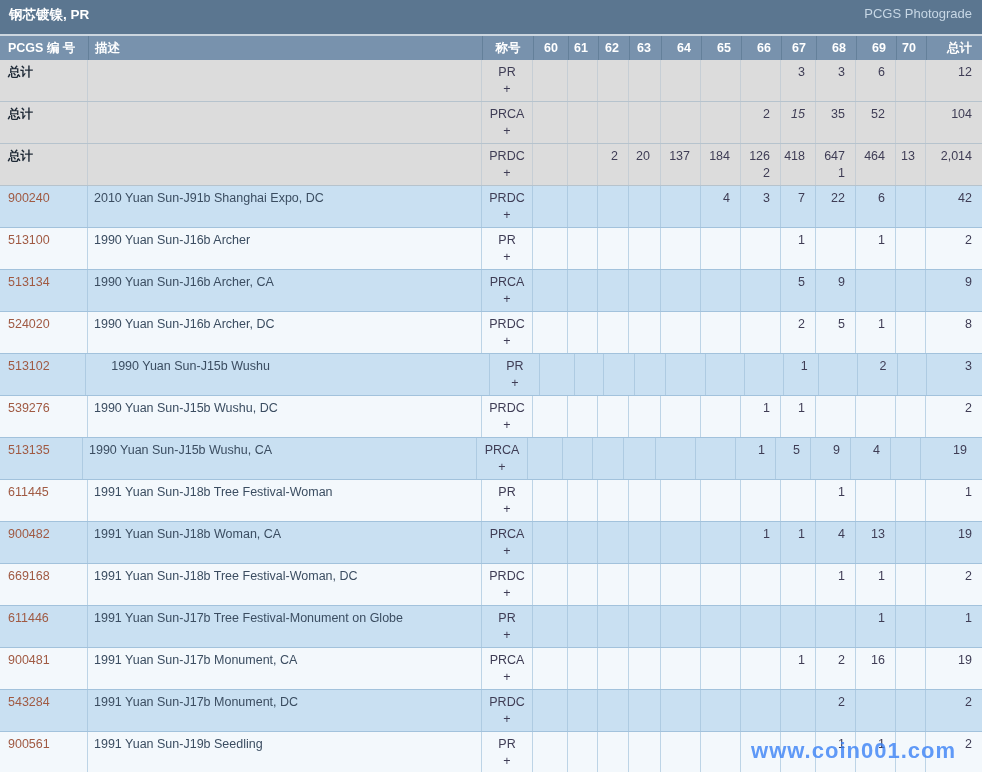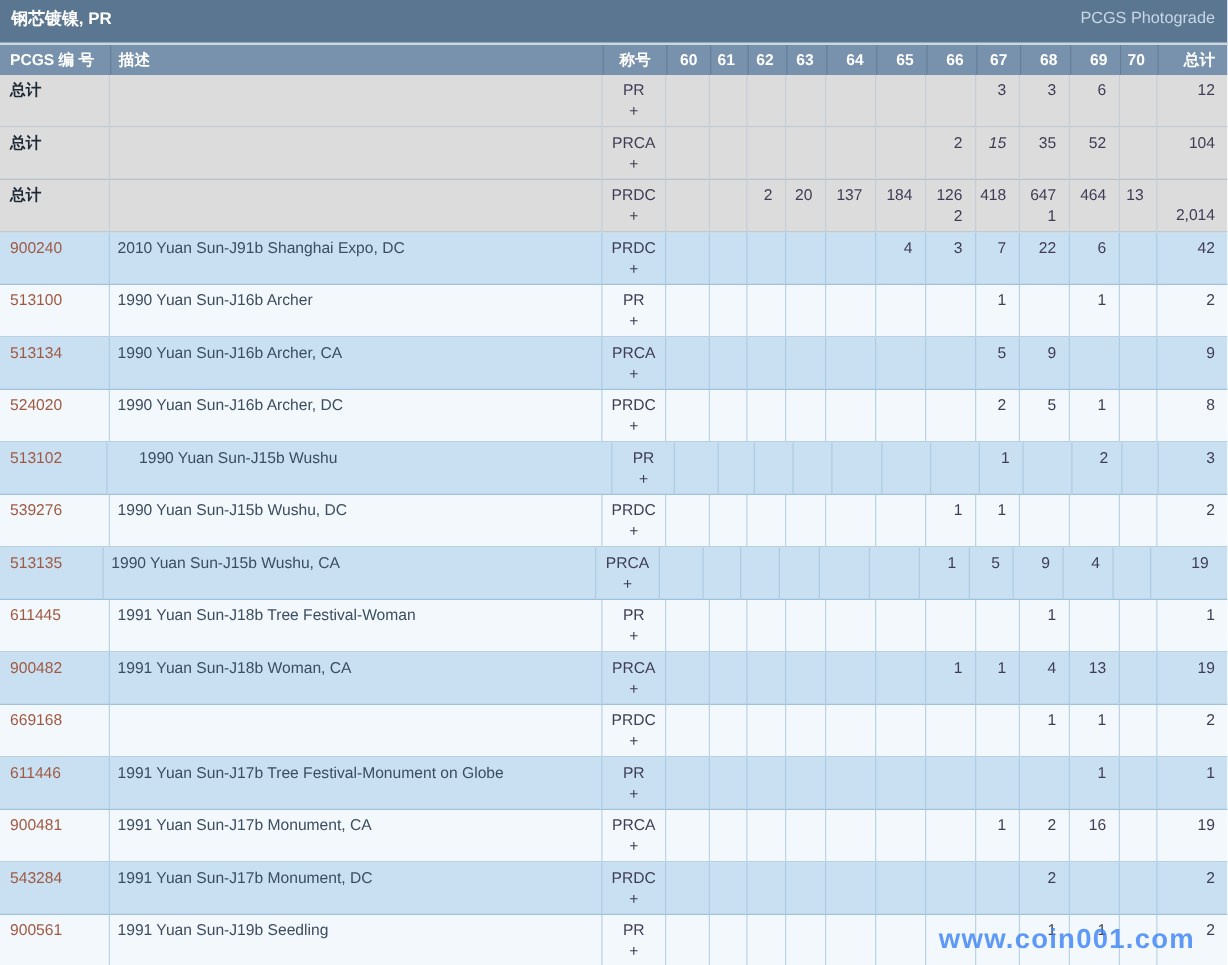--- a/index.html
+++ b/index.html
@@ -254,21 +254,21 @@
         <div class="l2">1</div>
       </div>
       <div class="cell c-count" style="width: 40px;">
         <div class="l1">464</div>
         <div class="l2"></div>
       </div>
       <div class="cell c-count" style="width: 30px;">
         <div class="l1">13</div>
         <div class="l2"></div>
       </div>
-      <div class="cell c-count" style="width: 56px; margin-top: 16px;">
+      <div class="cell c-count" style="width: 56px;">
         <div class="l1">2,014</div>
         <div class="l2"></div>
       </div>
     </div>
     <div class="row blue">
       <div class="cell c-num" style="width: 88px;">
         <div class="l1"><span class="num-link">900240</span></div>
         <div class="l2"></div>
       </div>
       <div class="cell c-desc" style="width: 394px;">
@@ -823,20 +823,21 @@
         <div class="l1">19</div>
         <div class="l2"></div>
       </div>
     </div>
     <div class="row white">
       <div class="cell c-num" style="width: 88px;">
         <div class="l1"><span class="num-link">669168</span></div>
         <div class="l2"></div>
       </div>
       <div class="cell c-desc" style="width: 394px;">
+        <div class="l1">1991 Yuan Sun-J18b Tree Festival-Woman, DC</div>
         <div class="l2"></div>
       </div>
       <div class="cell c-desig" style="width: 51px;">
         <div class="l1">PRDC</div>
         <div class="l2">+</div>
       </div>
       <div class="cell c-count" style="width: 35px;">
         <div class="l1"></div>
         <div class="l2"></div>
       </div>

